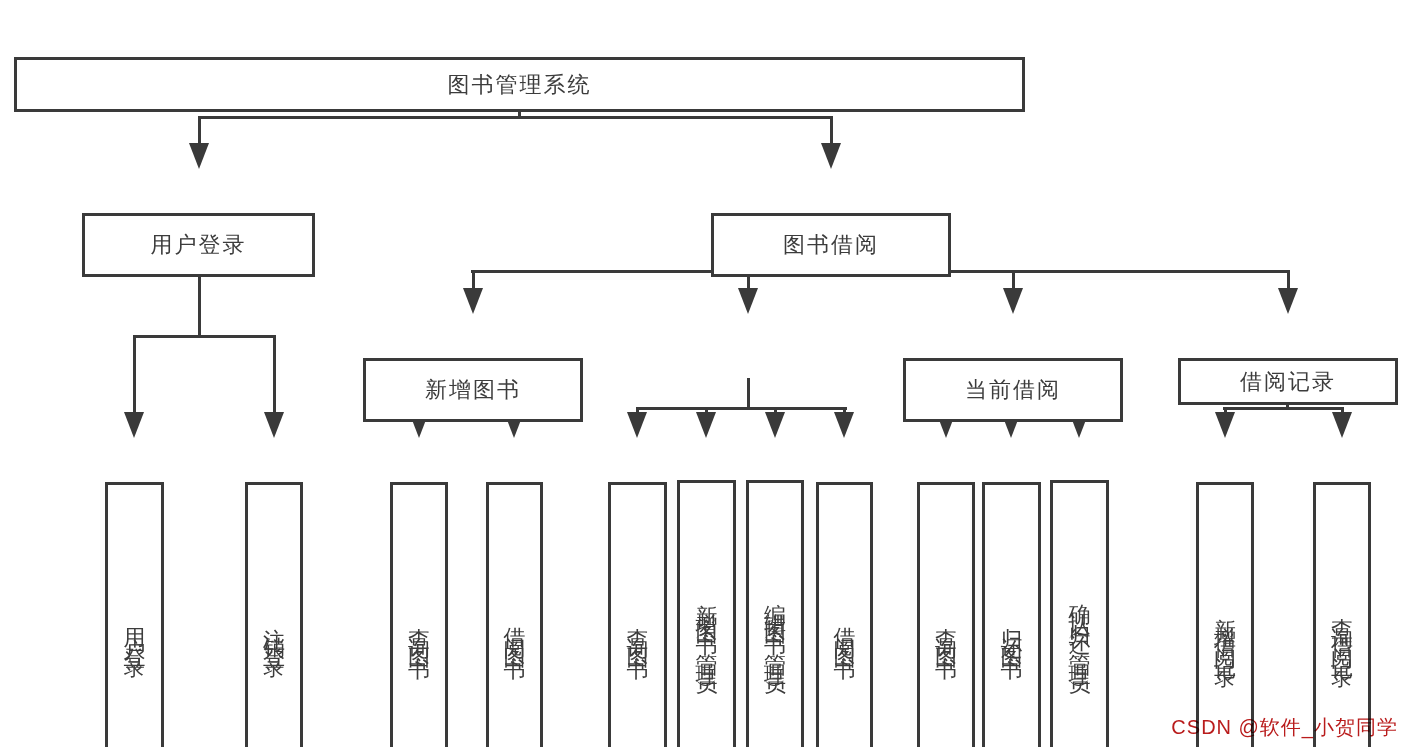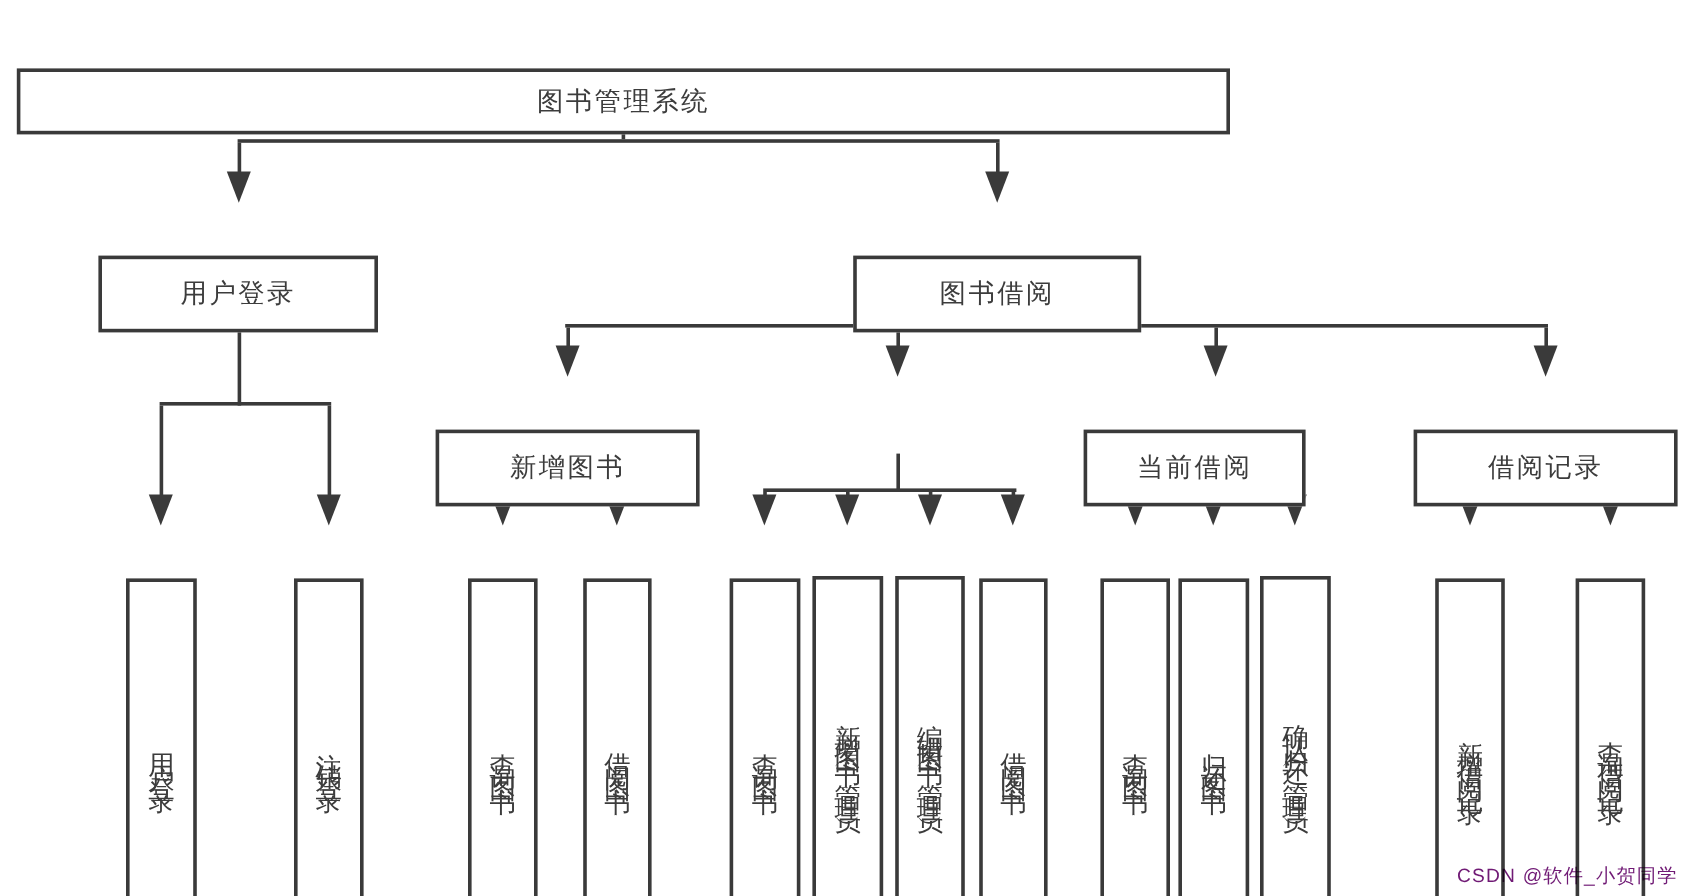--- a/index.html
+++ b/index.html
@@ -43,23 +43,23 @@
   .arrow::after {
     content:""; position:absolute;
     left:0; bottom:0; width:0; height:0;
     border-left:10px solid transparent;
     border-right:10px solid transparent;
     border-top:26px solid #3a3a3a;
   }
   .watermark {
     position:absolute;
     right:7px; bottom:6px;
-    font-size:16px;
+    font-size:20px;
     letter-spacing:1px;
-    color:#701a75;
+    color:#b91c1c;
     z-index:5;
     mix-blend-mode:multiply;
     white-space:nowrap;
   }
 </style>
 </head>
 <body>
 
 <div class="stage">
 
@@ -87,24 +87,24 @@
   <div class="vline" style="left:829px;top:233px;height:40px"></div>
   <div class="hline" style="left:471px;top:270px;width:819px"></div>
   <div class="arrow" style="left:473px;top:273px;height:41px"></div>
   <div class="arrow" style="left:748px;top:273px;height:41px"></div>
   <div class="arrow" style="left:1013px;top:273px;height:41px"></div>
   <div class="arrow" style="left:1288px;top:273px;height:41px"></div>
 
   <div class="box h" style="left:363px;top:314px;width:220px;height:64px">
     <span>新增图书</span>
   </div>
-  <div class="box h" style="left:903px;top:314px;width:185px;height:64px">
+  <div class="box h" style="left:903px;top:314px;width:220px;height:64px">
     <span>当前借阅</span>
   </div>
-  <div class="box h" style="left:1178px;top:314px;width:220px;height:64px">
+  <div class="box h" style="left:1178px;top:314px;width:220px;height:47px">
     <span>借阅记录</span>
   </div>
 
   <div class="vline" style="left:471px;top:378px;height:32px"></div>
   <div class="hline" style="left:417px;top:407px;width:100px"></div>
   <div class="arrow" style="left:419px;top:410px;height:28px"></div>
   <div class="arrow" style="left:514px;top:410px;height:28px"></div>
 
   <div class="vline" style="left:747px;top:378px;height:32px"></div>
   <div class="hline" style="left:636px;top:407px;width:211px"></div>

